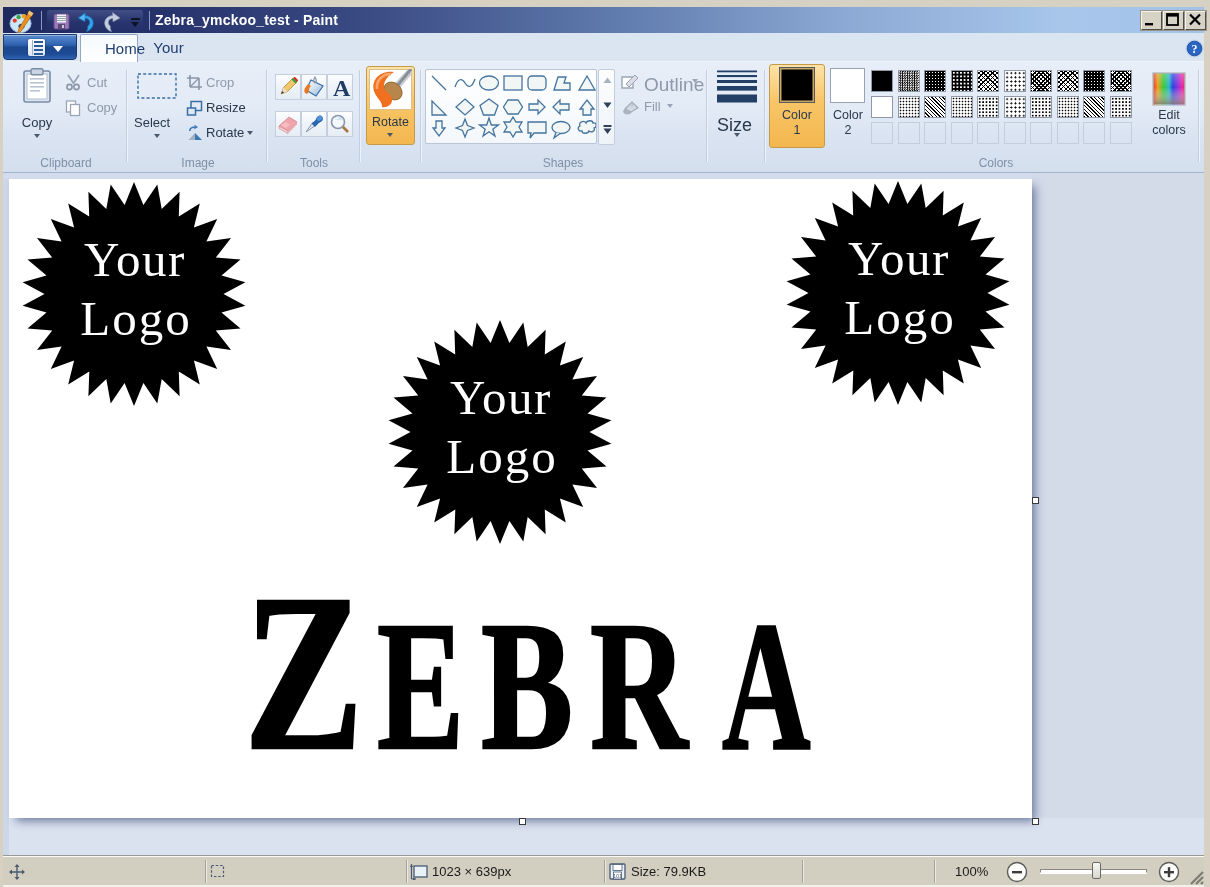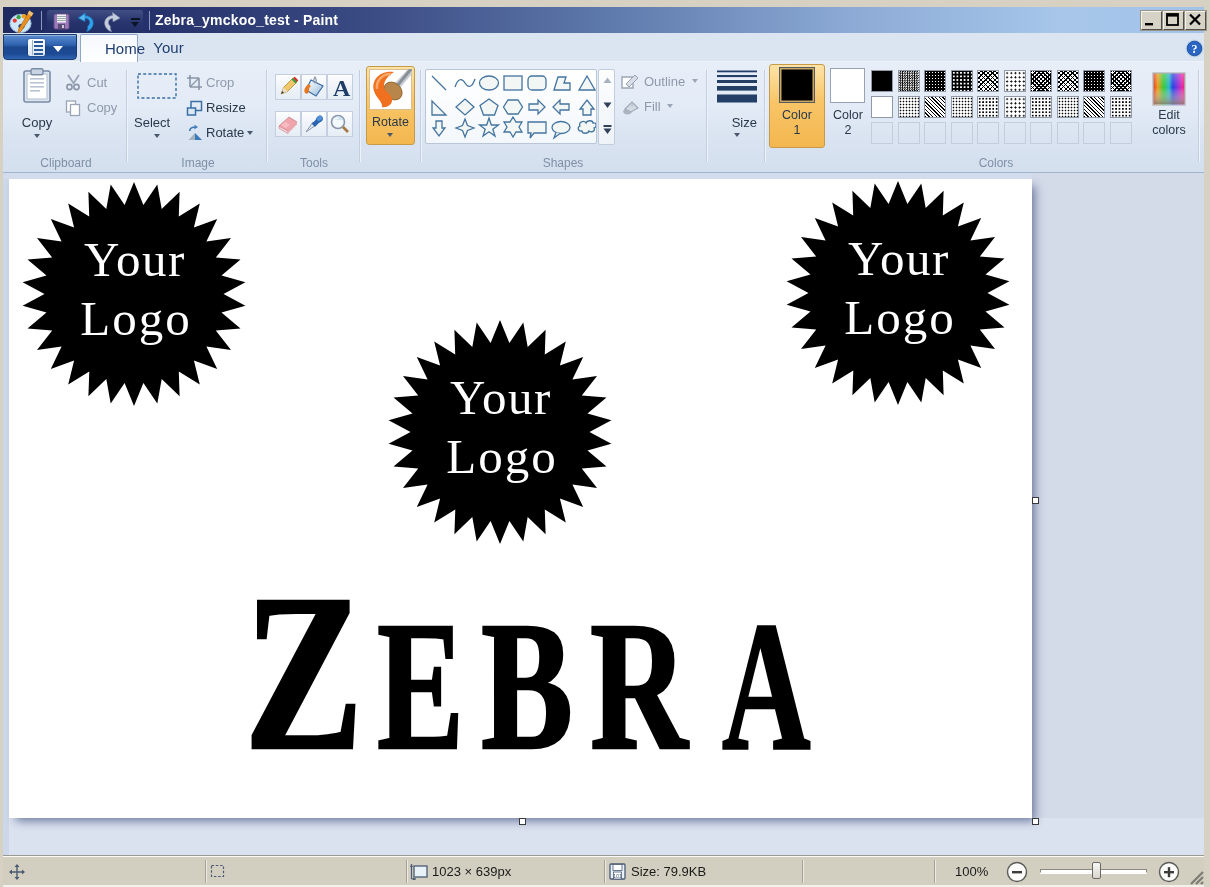--- a/index.html
+++ b/index.html
@@ -284,39 +284,39 @@
         <path d="M5.5 7 L9.5 1.5 L1.5 1.5 Z" fill="#31415a"></path>
       </svg>
     <svg style="position:absolute;left:599px;top:62px" width="11" height="12" viewBox="0 0 11 12">
         <rect x="1.5" y="1" width="8" height="2" fill="#31415a"></rect>
         <path d="M5.5 10 L9.5 4.5 L1.5 4.5 Z" fill="#31415a"></path>
       </svg>
     <svg style="position:absolute;left:618px;top:11px" width="20" height="18" viewBox="0 0 20 18">
       <path d="M1 4 L12 4 L12 15 L1 15 Z" fill="#fff" stroke="#9aa6b6" stroke-width="1.4"></path>
       <path d="M5 11 L14 2 L17 5 L8 14 Z" fill="#d8dee8" stroke="#9aa6b6" stroke-width="1"></path>
     </svg>
-    <div class="rtext dis" style="position:absolute;left:641px;top:12px;font-size:13px">Outline</div>
+    <div class="rtext dis" style="position:absolute;left:641px;top:12px;font-size:19px">Outline</div>
     <div class="darr" style="position:absolute;left:689px;top:17px;border-top-color:#9aa6b6"></div>
     <svg style="position:absolute;left:618px;top:36px" width="20" height="18" viewBox="0 0 20 18">
       <path d="M4 11 L11 4 L17 10 L10 14 Z" fill="#d4dae2" stroke="#9aa6b6" stroke-width="1.1"></path>
       <path d="M11 4 C11 4 9.5 8 11 9 C13 8 11 4 11 4 Z" fill="#b8c2ce"></path>
       <path d="M2 13 C2 15 4 16.5 6.5 16.5 C9 16.5 11 15 11 13 L10 14 L4 11 Z" fill="#aab4c0"></path>
     </svg>
     <div class="rtext dis" style="position:absolute;left:641px;top:37px;font-size:13px">Fill</div>
     <div class="darr" style="position:absolute;left:664px;top:42px;border-top-color:#9aa6b6"></div>
     <div class="gsep" style="left:703px"></div>
 
     <svg style="position:absolute;left:713px;top:8px" width="42" height="36" viewBox="0 0 42 36">
       <rect x="1" y="0.5" width="40" height="1.8" fill="#243f66"></rect>
       <rect x="1" y="5" width="40" height="2.1" fill="#243f66"></rect>
       <rect x="1" y="10" width="40" height="3" fill="#243f66"></rect>
       <rect x="1" y="16" width="40" height="4.6" fill="#243f66"></rect>
       <rect x="1" y="24.5" width="40" height="8" fill="#243f66"></rect>
     </svg>
-    <div class="rtext" style="position:absolute;left:714px;top:53px;width:40px;text-align:right;font-size:13px">Size</div>
+    <div class="rtext" style="position:absolute;left:714px;top:53px;width:40px;text-align:left;font-size:18px">Size</div>
     <div class="darr" style="position:absolute;left:731px;top:71px"></div>
     <div class="gsep" style="left:761px"></div>
 
     <div style="position:absolute;left:766px;top:2px;width:56px;height:84px;background:linear-gradient(180deg,#fde3a7,#f8c567 45%,#f3b74f);border:1px solid #c89a48;border-radius:3px"></div>
     <div style="position:absolute;left:776px;top:5px;width:36px;height:36px;background:#000;border:1px solid #58595c;box-shadow:inset 0 0 0 1.5px #c8a868, inset 0 0 0 3px #000"></div>
     <div class="rtext" style="position:absolute;left:766px;top:46px;width:56px;text-align:center;font-size:12.5px;line-height:15px">Color<br>1</div>
     <div style="position:absolute;left:827px;top:6px;width:35px;height:35px;background:#fff;border:1px solid #98a2b2"></div>
     <div class="rtext" style="position:absolute;left:817px;top:46px;width:56px;text-align:center;font-size:12.5px;line-height:15px">Color<br>2</div>
     <div class="glabel" style="left:923px">Colors</div>
 

